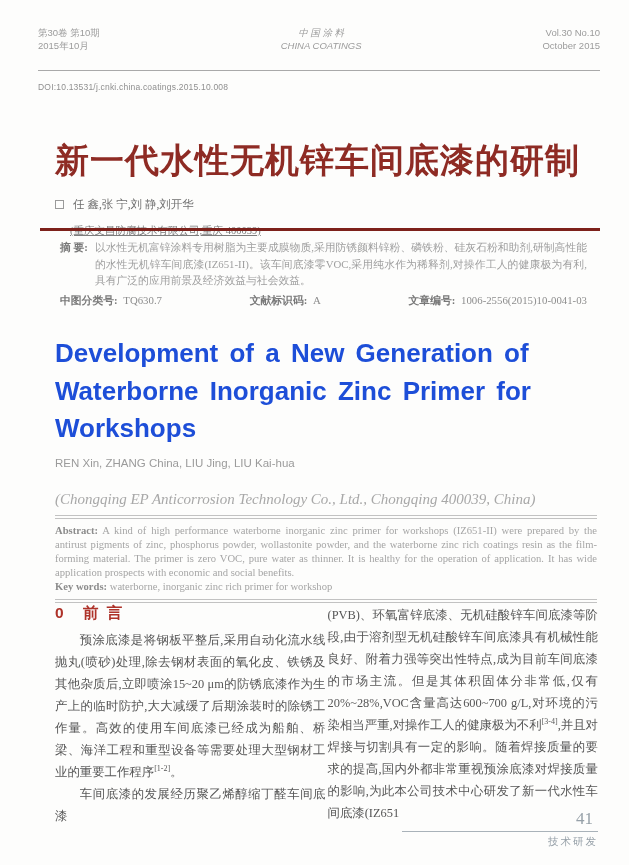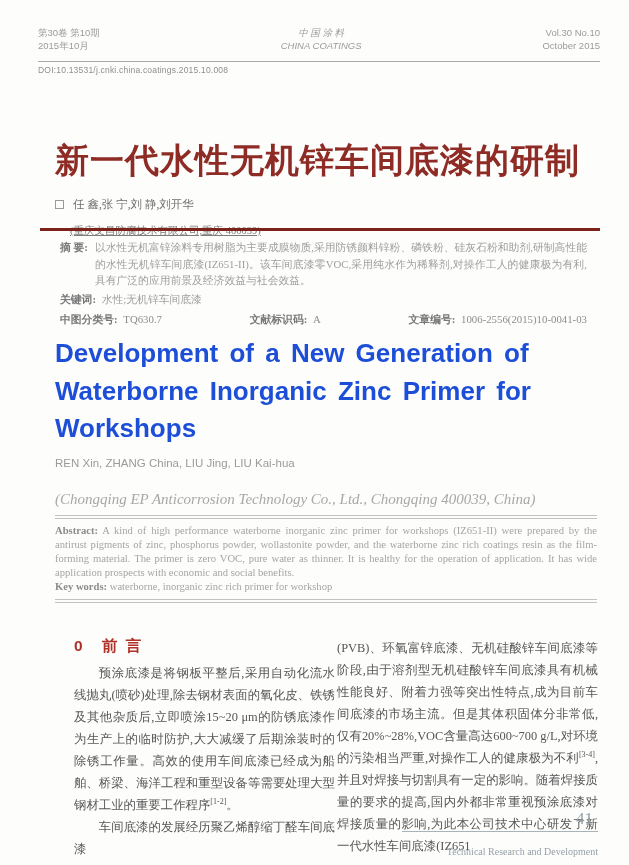--- a/index.html
+++ b/index.html
@@ -12,25 +12,25 @@
   .sheet{
     position:relative;width:629px;height:865px;
     background:#fdfdfc;overflow:hidden;
   }
   
   .journal-header{
     position:absolute;left:38px;right:29px;top:26px;
     font-family:"Liberation Sans", sans-serif;
     color:#9b9b9b;font-size:9.5px;
   }
-  .header-row{display:flex;justify-content:space-between;padding-bottom:8px;border-bottom:1px solid #a9a9a9;}
+  .header-row{display:flex;justify-content:space-between;padding-bottom:17px;border-bottom:1px solid #a9a9a9;}
   .header-cell{line-height:1.4;}
   .header-cell.center{text-align:center;font-style:italic;}
   .header-cell.right{text-align:right;}
-  .doi-line{margin-top:3px;font-size:8.5px;color:#8f8f8f;letter-spacing:.2px;}
+  .doi-line{margin-top:11px;font-size:8.5px;color:#8f8f8f;letter-spacing:.2px;}
   
   .zh-title{
     position:absolute;left:55px;top:138px;
     font-family:"Liberation Sans", sans-serif;
     font-size:34px;font-weight:bold;color:#8e2b24;letter-spacing:1px;
   }
   .author-row{
     position:absolute;left:55px;top:197px;
     font-size:11.5px;color:#6f6f6f;display:flex;align-items:center;
   }
@@ -52,23 +52,23 @@
     color:#1d4ed8;font-size:26px;line-height:1.45;word-spacing:4px;
   }
   .en-authors{margin-top:9px;font-family:"Liberation Sans", sans-serif;color:#9b9b9b;font-size:11.5px;}
   .en-affil{margin-top:22px;font-style:italic;color:#a8a8a8;font-size:15px;}
   .rule-double{margin-top:7px;height:2px;border-top:1px solid #c2c2c2;border-bottom:1px solid #c2c2c2;}
   .en-abs{margin-top:5px;color:#a5a5a5;font-size:10.6px;line-height:1.33;text-align:justify;}
   .en-lbl{color:#8c8c8c;font-weight:bold;}
   .en-kw{color:#a5a5a5;font-size:10.6px;margin-top:1px;}
   
   .body-cols{
-    position:absolute;left:55px;right:31px;top:637px;
+    position:absolute;left:55px;right:31px;top:604px;
     display:flex;gap:2px;
-    font-size:12.4px;line-height:22px;color:#565656;text-align:justify;margin-left:19px;
+    font-size:12.4px;line-height:22px;color:#565656;text-align:justify;
   }
   .col{flex:1;min-width:0;}
   .sec-head{
     font-family:"Liberation Sans", sans-serif;
     color:#ae3229;font-weight:bold;font-size:15.5px;
     letter-spacing:2px;margin-bottom:6px;line-height:1.2;
   }
   .sec-num{margin-right:13px;letter-spacing:0;}
   .para{margin:0;text-indent:2em;}
   .para.noindent{text-indent:0;}
@@ -112,24 +112,20 @@
     <span>任 鑫,张 宁,刘 静,刘开华</span>
   </div>
   <div class="affiliation-zh">(重庆文昌防腐技术有限公司,重庆 400039)</div>
   <div class="rule-red"></div>
 
   <div class="zh-meta">
     <div class="abs-row">
       <span class="abs-label">摘 要:</span>
       <span class="abs-text">以水性无机富锌涂料专用树脂为主要成膜物质,采用防锈颜料锌粉、磷铁粉、硅灰石粉和助剂,研制高性能的水性无机锌车间底漆(IZ651-II)。该车间底漆零VOC,采用纯水作为稀释剂,对操作工人的健康极为有利,具有广泛的应用前景及经济效益与社会效益。</span>
     </div>
-    <div class="kw-row">
-      <span class="meta-lbl">关键词:</span>
-      <span>水性;无机锌车间底漆</span>
-    </div>
     <div class="meta-row">
       <span>
         <span class="meta-lbl">中图分类号:</span>
         <span>TQ630.7</span>
       </span>
       <span>
         <span class="meta-lbl">文献标识码:</span>
         <span>A</span>
       </span>
       <span>
@@ -165,16 +161,17 @@
       <p class="para">车间底漆的发展经历聚乙烯醇缩丁醛车间底漆</p>
     </div>
     <div class="col">
       <p class="para noindent"><span>(PVB)、环氧富锌底漆、无机硅酸锌车间底漆等阶段,由于溶剂型无机硅酸锌车间底漆具有机械性能良好、附着力强等突出性特点,成为目前车间底漆的市场主流。但是其体积固体分非常低,仅有20%~28%,VOC含量高达600~700 g/L,对环境的污染相当严重,对操作工人的健康极为不利</span><sup>[3-4]</sup><span>,并且对焊接与切割具有一定的影响。随着焊接质量的要求的提高,国内外都非常重视预涂底漆对焊接质量的影响,为此本公司技术中心研发了新一代水性车间底漆(IZ651</span></p>
     </div>
   </div>
 
   <div class="page-footer">
     <div class="page-num">41</div>
     <div class="footer-rule"></div>
+    <div class="f-zh">技术研发</div>
     <div class="f-en">Technical Research and Development</div>
   </div>
 
 </div>
 
 </body></html>

